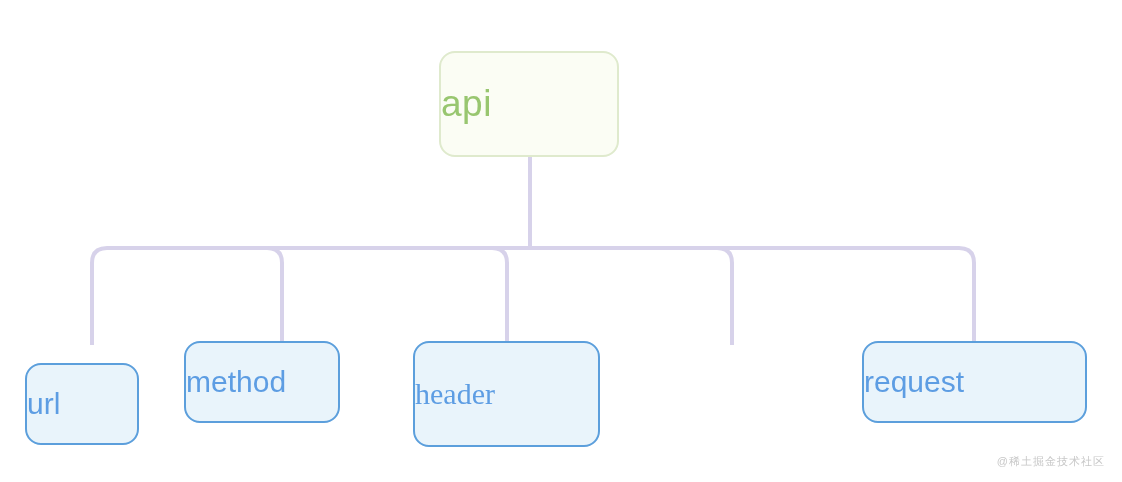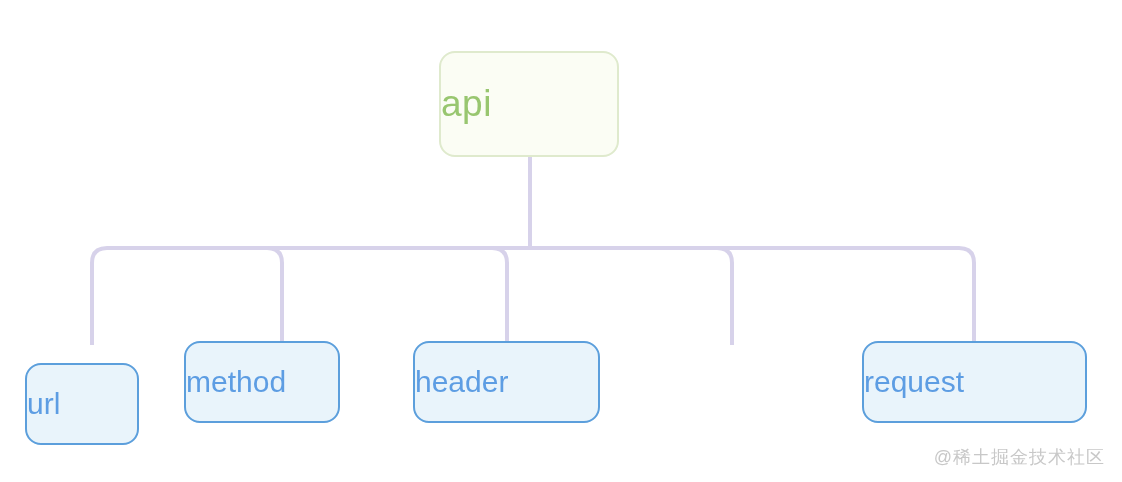--- a/index.html
+++ b/index.html
@@ -47,21 +47,21 @@
   .node.child {
     background: var(--child-bg, #e9f4fb);
     border: 2px solid var(--child-border, #5c9fdc);
     color: var(--child-text, #5d9de3);
     font-size: 30px;
   }
   .watermark {
     position: absolute;
     right: 17px;
     bottom: 13px;
-    font-size: 18px;
+    font-size: 11px;
     color: var(--watermark-text-color, #c8c8c8);
     letter-spacing: 1px;
     user-select: none;
   }
 </style>
 </head>
 <body>
 
 <div class="canvas">
 
@@ -80,21 +80,21 @@
   </div>
 
   <div class="node child" style="left:25px; top:341px; width:114px; height:82px;margin-top:22px;">
     <span>url</span>
   </div>
 
   <div class="node child" style="left:184px; top:341px; width:156px; height:82px;">
     <span>method</span>
   </div>
 
-  <div class="node child" style="left:413px; top:341px; width:187px; height:82px;">
+  <div class="node child" style="left:413px; top:341px; width:187px; height:106px;font-family:Liberation Serif, serif;">
     <span>header</span>
   </div>
 
 
   <div class="node child" style="left:862px; top:341px; width:225px; height:82px;">
     <span>request</span>
   </div>
 
   <div class="watermark">@稀土掘金技术社区</div>
 

